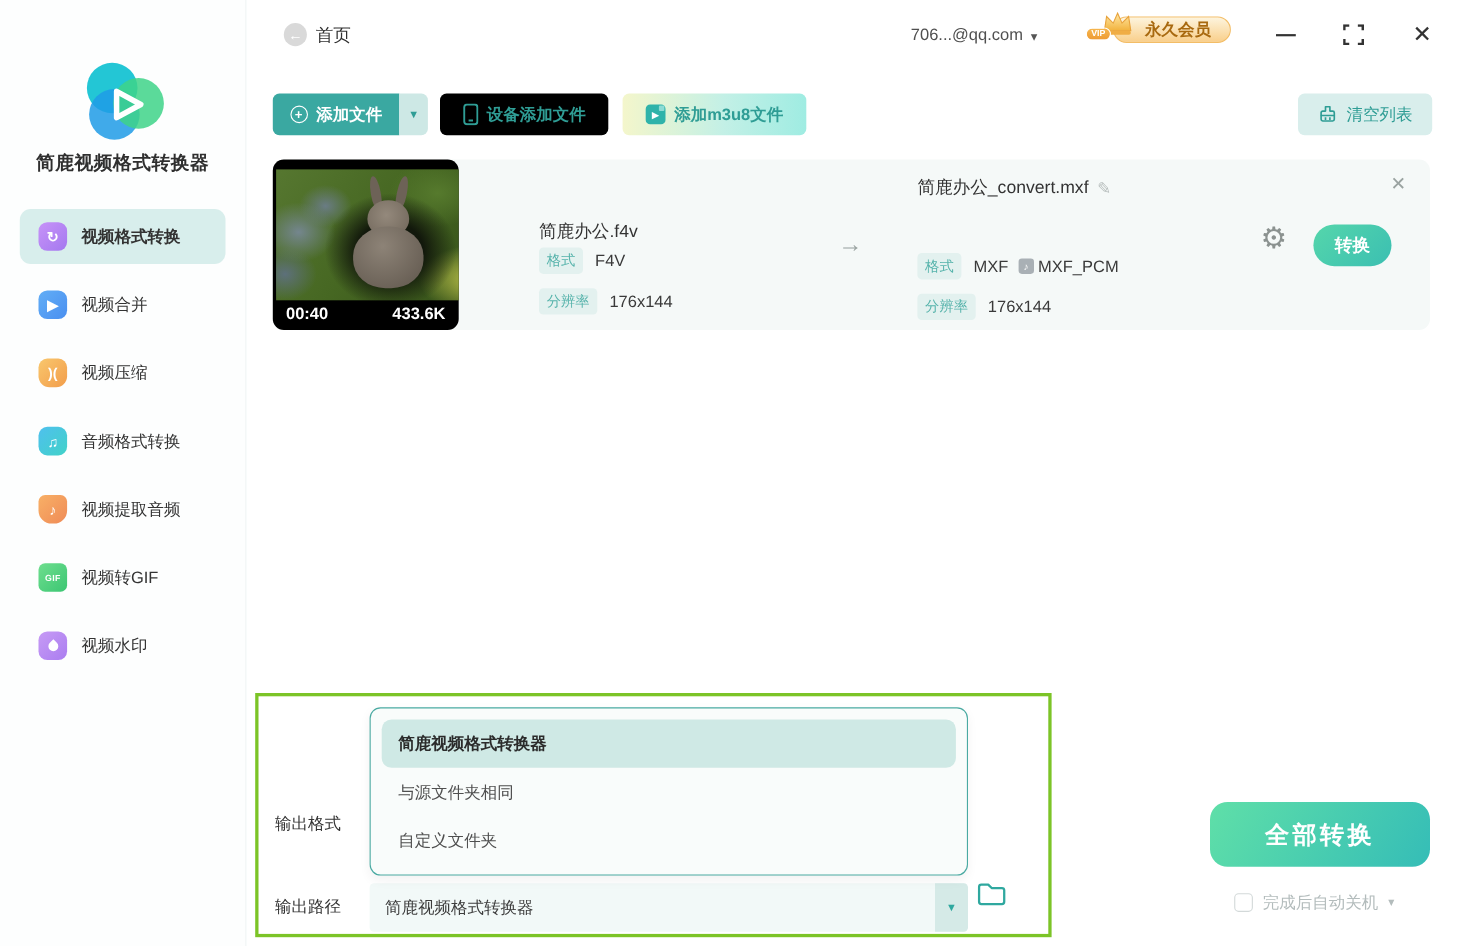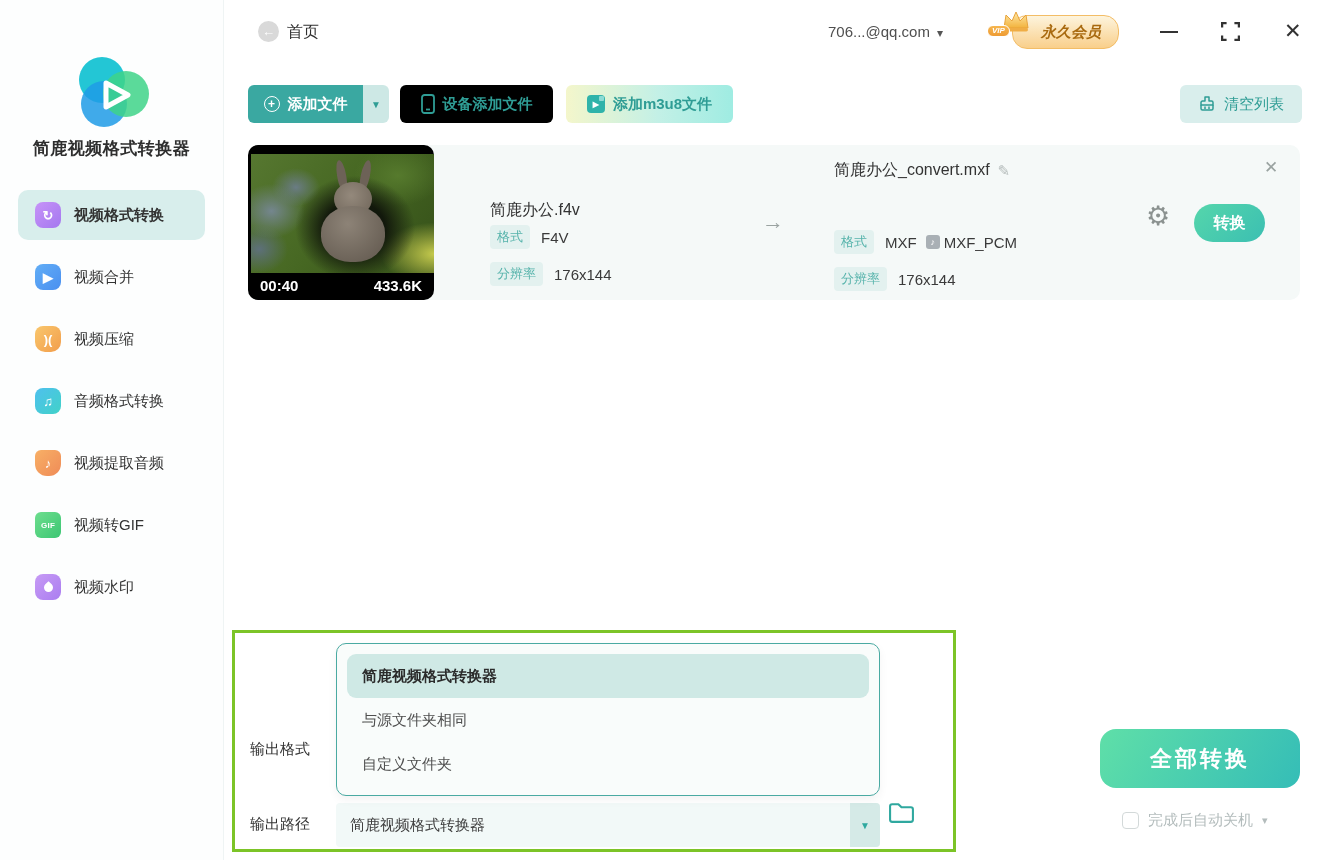--- a/index.html
+++ b/index.html
@@ -35,24 +35,24 @@
     transform:rotate(45deg); }
 
   
   .back-btn { left:258px; top:21px; width:21px; height:21px; border-radius:50%;
     background:#d9d9d9; color:#fff; display:flex; align-items:center;
     justify-content:center; font-size:13px; cursor:pointer; }
   .home-label { left:287px; top:22px; font-size:16px; color:#2f2f2f; }
   .account { left:828px; top:23px; font-size:15px; color:#4f4f4f; display:flex;
     align-items:flex-end; gap:7px; cursor:pointer; }
   .account .caret { font-size:12px; color:#555; }
-  .vip-badge { left:1012px; top:15px; height:34px; border-radius:15px;
+  .vip-badge { left:1012px; top:15px; height:24px; border-radius:15px;
     background:linear-gradient(180deg,#fdf4dd 0%,#f9cf8b 100%);
     border:1px solid #f3bd66; color:#a8690f; font-weight:bold; font-size:15px;
-    display:flex; align-items:center; padding:0 17px 0 28px; cursor:pointer;font-style:italic; }
+    display:flex; align-items:center; padding:0 17px 0 28px; cursor:pointer; }
   .crown-wrap { position:absolute; left:-15px; top:-9px; }
   .vip-tag { position:absolute; left:-11px; top:18px; background:linear-gradient(180deg,#f6b64f,#ee9b33);
     border:1px solid #fff; border-radius:7px; color:#fff; font-size:8px;
     font-weight:bold; padding:0 4px; line-height:10px; }
   .min-btn { left:1156px; top:22px; width:26px; height:20px; cursor:pointer; }
   .min-btn::after { content:""; position:absolute; left:4px; top:9px; width:18px;
     height:2.4px; background:#333; }
   .max-btn { left:1221px; top:22px; width:20px; height:20px; cursor:pointer; }
   .close-btn { left:1284px; top:19px; font-size:21px; color:#333; cursor:pointer; }
 
@@ -73,21 +73,21 @@
     font-size:12px; font-weight:bold; color:#fff; line-height:1; }
   .m3u8-ic { width:18px; height:18px; background:#2fb3aa; border-radius:4px;
     color:#fff; font-size:8px; display:inline-flex; align-items:center;
     justify-content:center; position:relative; }
   .m3u8-ic::after { content:""; position:absolute; right:1px; top:1px; width:5px;
     height:5px; background:#8ddbd4; border-radius:1px; }
 
   
   .file-row { left:248px; top:145px; width:1052px; height:155px;
     background:#f5f9f8; border-radius:10px; }
-  .thumb { position:absolute; left:0; top:0; width:186px; height:155px;
+  .thumb { position:absolute; left:0; top:0; width:169px; height:155px;
     background:#000; border-radius:10px; overflow:hidden; }
   .scene { position:absolute; left:3px; top:9px; width:204px; height:119px;
     background:
       radial-gradient(60px 52px at 51% 62%, #0e120a 0%, rgba(14,18,10,.92) 50%, rgba(14,18,10,0) 100%),
       radial-gradient(42px 34px at 10% 48%, #74868e 0%, rgba(116,134,142,0) 80%),
       radial-gradient(36px 30px at 4% 80%, #5d707a 0%, rgba(93,112,122,0) 80%),
       radial-gradient(30px 24px at 22% 28%, #6a7c84 0%, rgba(106,124,132,0) 80%),
       radial-gradient(72px 42px at 90% 84%, #c6cb4d 0%, rgba(198,203,77,0) 75%),
       radial-gradient(55px 38px at 72% 18%, #567a2d 0%, rgba(86,122,45,0) 80%),
       linear-gradient(125deg, #567730 0%, #466722 45%, #324c18 100%); }

